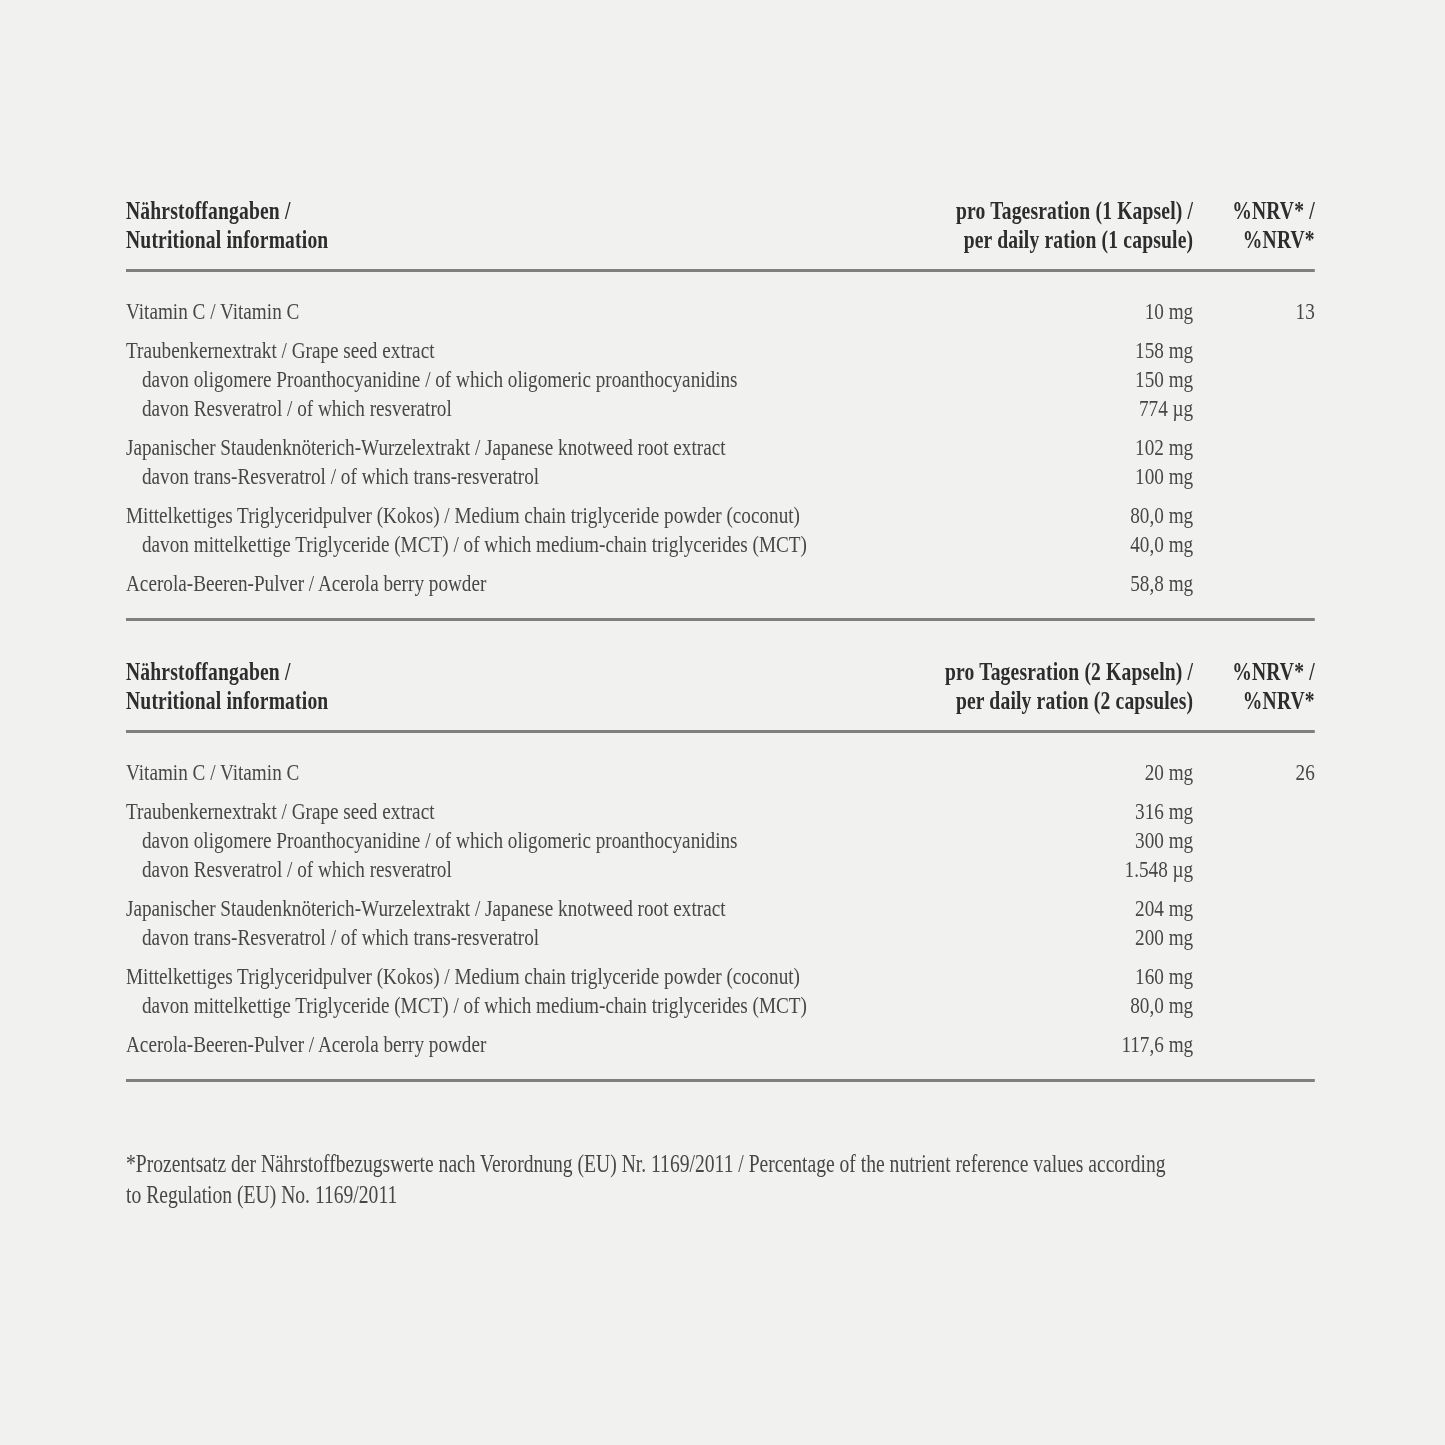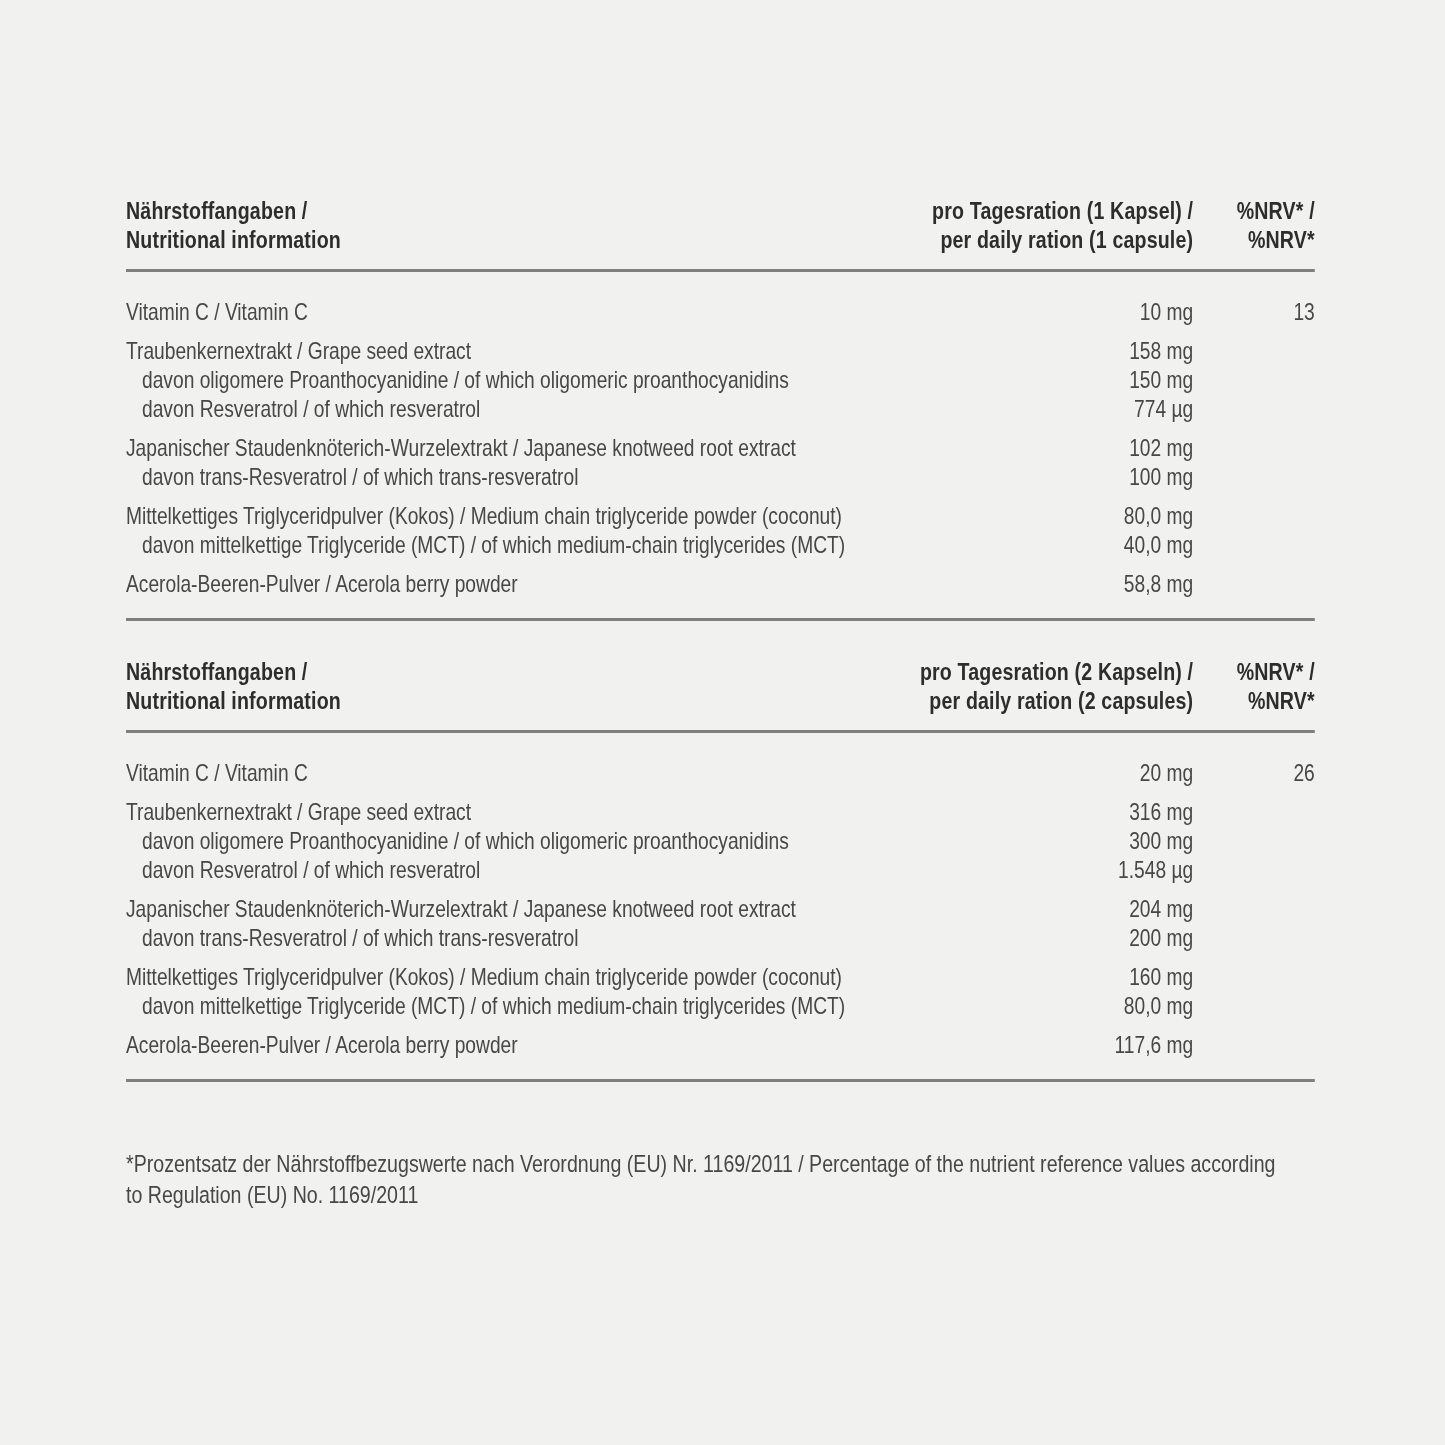--- a/index.html
+++ b/index.html
@@ -6,21 +6,21 @@
     margin: 0;
     padding: 0;
     background: #f1f1f0;
   }
   .sheet {
     position: relative;
     width: 1445px;
     height: 1445px;
     background: #f1f1f0;
     overflow: hidden;
-    font-family: Liberation Sans, sans-serif;
+    font-family: Liberation Serif, serif;
     color: #454545;
   }
   
   .content {
     position: absolute;
     left: 126px;
     top: 0;
     width: 1486px;
     transform: scaleX(0.8);
     transform-origin: top left;

